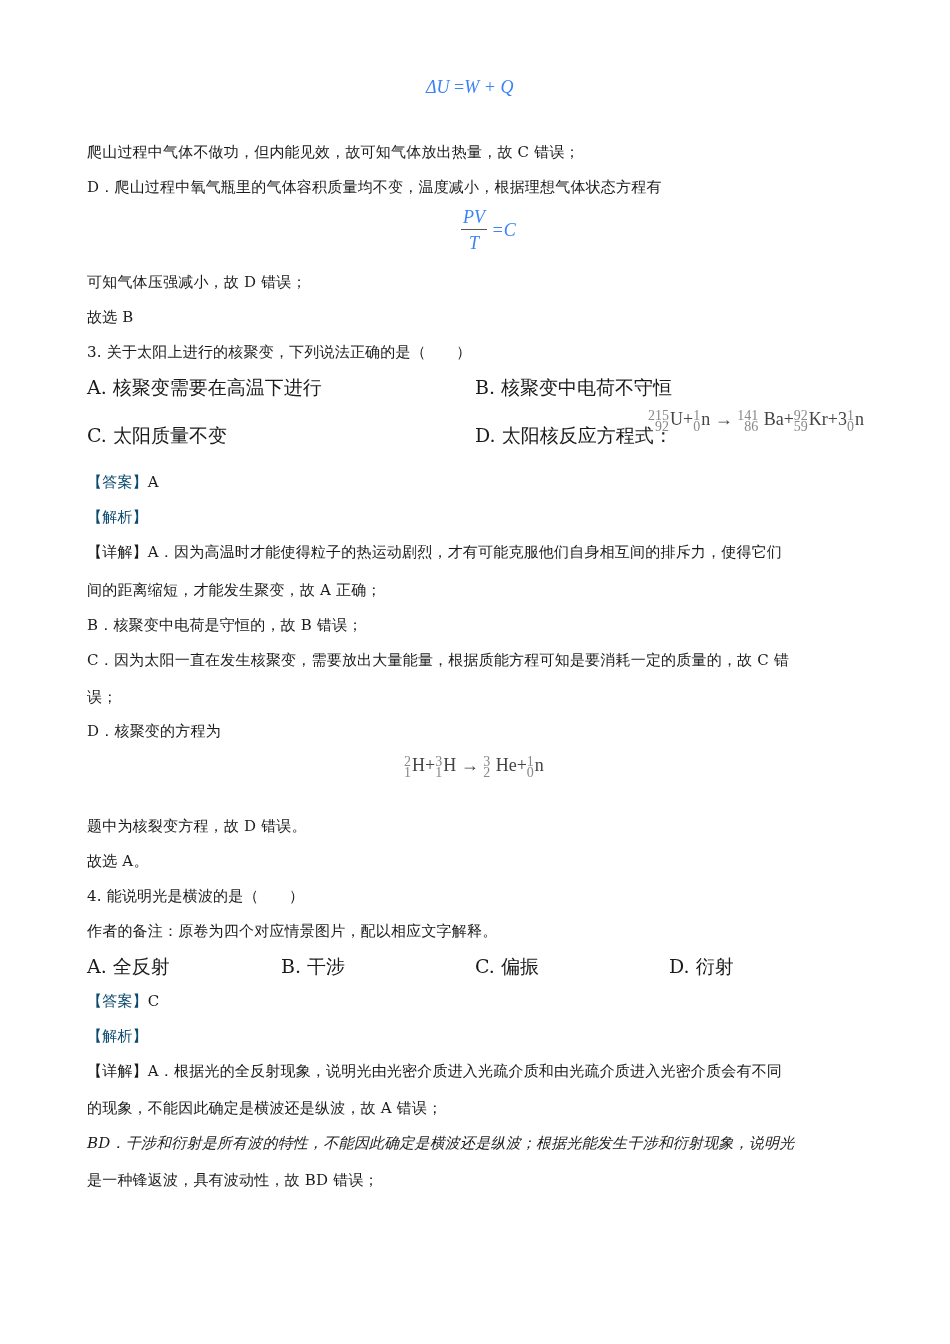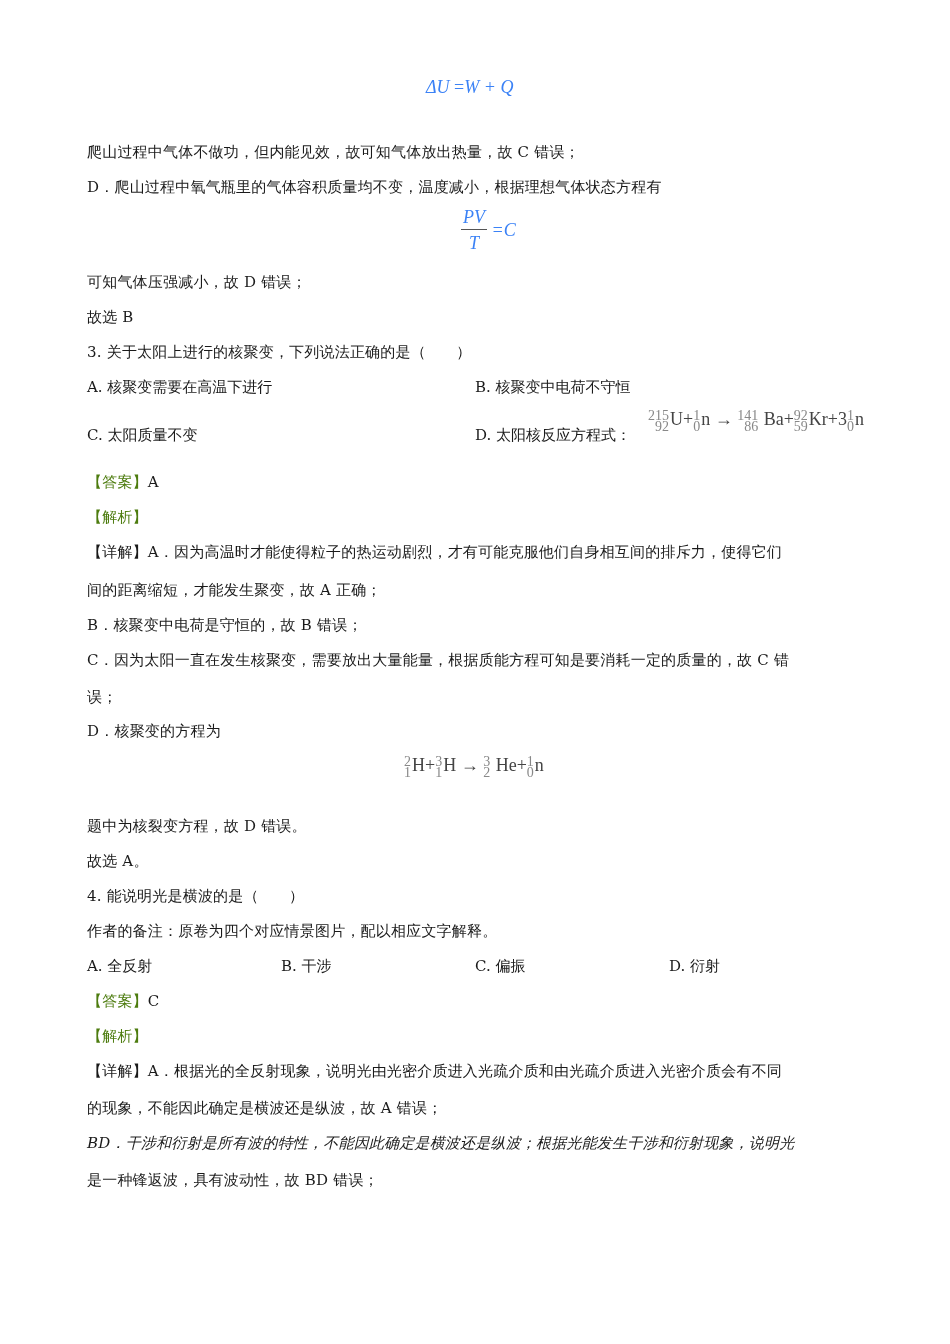--- a/index.html
+++ b/index.html
@@ -10,28 +10,28 @@
     }
     .line {
       position: absolute; left: 87px; font-size: 15px; line-height: 20px;
       white-space: nowrap; letter-spacing: 0.2px;
     }
     .eq {
       position: absolute; font-family: "Liberation Serif", serif;
       color: #3b82f6; font-style: italic; font-size: 18px;
     }
     .eq .up { font-style: normal; }
-    .blue { color: #4d7c0f; }
+    .blue { color: #0c4a6e; }
     .frac { display: inline-block; vertical-align: middle; text-align: center; }
     .frac .num { display: block; padding: 0 2px; border-bottom: 1px solid #555; line-height: 24px; }
     .frac .den { display: block; line-height: 26px; }
     .nuc { font-family: "Liberation Serif", serif; color: #444; font-size: 18px; position: absolute; white-space: nowrap; }
     .iso { display: inline-block; vertical-align: middle; font-size: 14px; line-height: 11px; text-align: right; color: #888; margin-right: 1px; }
     .iso span { display: block; }
-    .opt { position: absolute; font-size: 15px; line-height: 20px; white-space: nowrap; }
+    .opt { position: absolute; font-size: 19px; line-height: 20px; white-space: nowrap; }
   </style>
 </head>
 <body>
 
 <div class="eq" style="left:426px; top:77px;">
   <span>ΔU</span>
   <span class="up">=</span><span>W + Q</span>
 </div>
 
 <div class="line" style="top:142px;">爬山过程中气体不做功，但内能见效，故可知气体放出热量，故 C 错误；</div>

